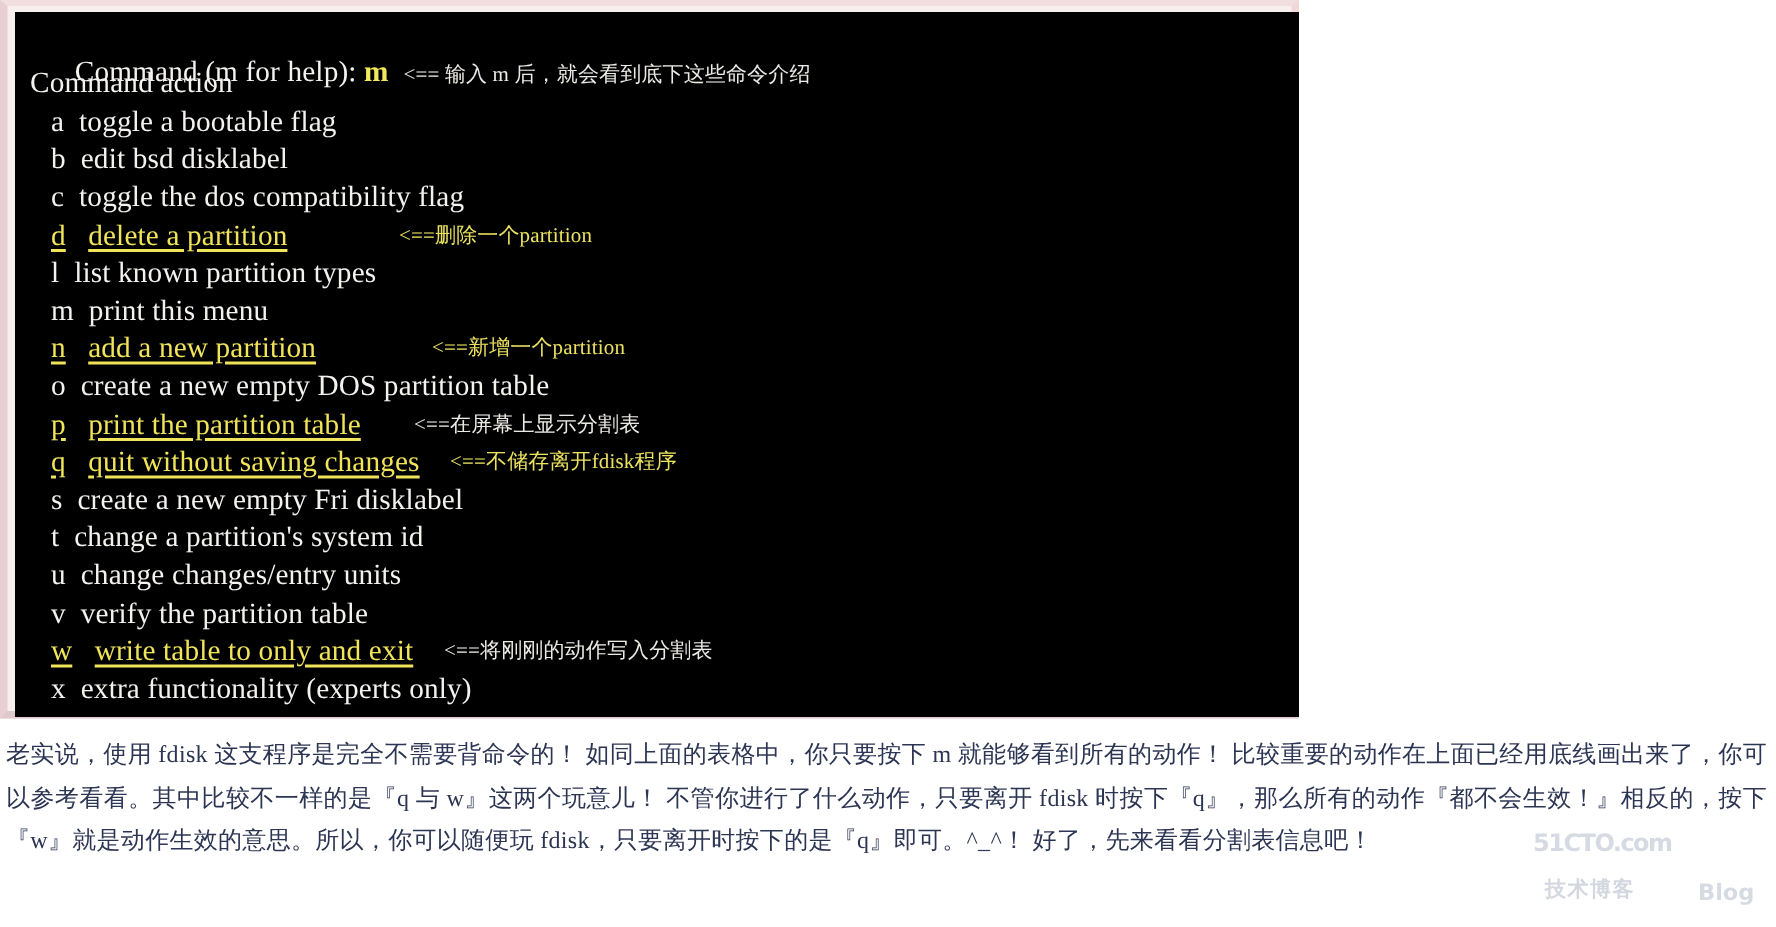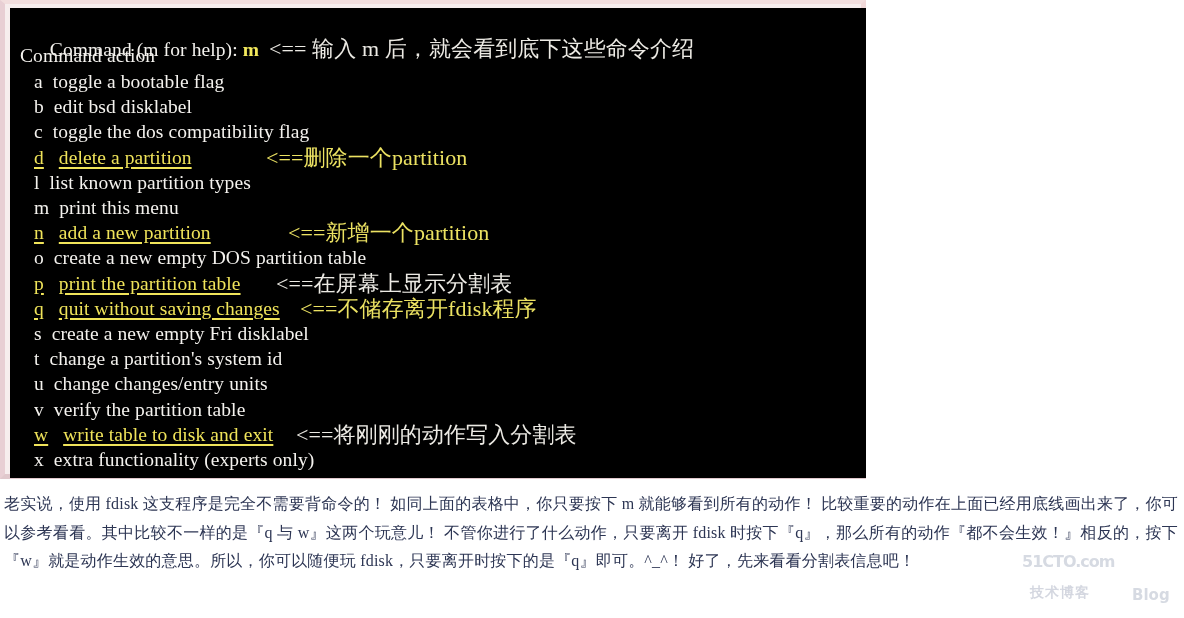--- a/index.html
+++ b/index.html
@@ -63,21 +63,21 @@
     text-decoration-thickness: 1.5px;
     text-align: center;
   }
   .note-yellow {
     color: #ece262;
   }
   .note-white {
     color: #eceae4;
   }
   .note {
-    font-size: 22px;
+    font-size: 14px;
   }
 
   
   #prose {
     position: absolute;
     left: 0px;
     top: 490px;
     width: 1184px;
     color: #2c3553;
     font-family: "Liberation Serif", "DejaVu Serif", serif;
@@ -151,21 +151,21 @@
         <div class="term-line" style="top: 164.8px; left: 24px;"><span>l</span><span class="key-slot">&nbsp;&nbsp;</span><span>list known partition types</span></div>
         <div class="term-line" style="top: 190px; left: 24px;"><span>m</span><span class="key-slot">&nbsp;&nbsp;</span><span>print this menu</span></div>
         <div class="term-line" style="top: 215.2px; left: 24px; position: absolute;"><span class="opt-underlined"><span>n</span><span class="key-slot">&nbsp;&nbsp;&nbsp;</span><span>add a new partition</span></span><span class="note note-yellow" style="position: absolute; left: 254px; top: 0px;">&lt;==新增一个partition</span></div>
         <div class="term-line" style="top: 240.4px; left: 24px;"><span>o</span><span class="key-slot">&nbsp;&nbsp;</span><span>create a new empty DOS partition table</span></div>
         <div class="term-line" style="top: 265.6px; left: 24px; position: absolute;"><span class="opt-underlined"><span>p</span><span class="key-slot">&nbsp;&nbsp;&nbsp;</span><span>print the partition table</span></span><span class="note note-white" style="position: absolute; left: 242px; top: 0px;">&lt;==在屏幕上显示分割表</span></div>
         <div class="term-line" style="top: 290.8px; left: 24px; position: absolute;"><span class="opt-underlined"><span>q</span><span class="key-slot">&nbsp;&nbsp;&nbsp;</span><span>quit without saving changes</span></span><span class="note note-yellow" style="position: absolute; left: 266px; top: 0px;">&lt;==不储存离开fdisk程序</span></div>
         <div class="term-line" style="top: 316px; left: 24px;"><span>s</span><span class="key-slot">&nbsp;&nbsp;</span><span>create a new empty Fri disklabel</span></div>
         <div class="term-line" style="top: 341.2px; left: 24px;"><span>t</span><span class="key-slot">&nbsp;&nbsp;</span><span>change a partition's system id</span></div>
         <div class="term-line" style="top: 366.4px; left: 24px;"><span>u</span><span class="key-slot">&nbsp;&nbsp;</span><span>change changes/entry units</span></div>
         <div class="term-line" style="top: 391.6px; left: 24px;"><span>v</span><span class="key-slot">&nbsp;&nbsp;</span><span>verify the partition table</span></div>
-        <div class="term-line" style="top: 416.8px; left: 24px; position: absolute;"><span class="opt-underlined"><span>w</span><span class="key-slot">&nbsp;&nbsp;&nbsp;</span><span>write table to disk and exit</span></span><span class="note note-white" style="position: absolute; left: 262px; top: 0px;">&lt;==将刚刚的动作写入分割表</span></div>
+        <div class="term-line" style="top: 416.8px; left: 24px; position: absolute;"><span class="opt-underlined"><span>w</span><span class="key-slot">&nbsp;&nbsp;&nbsp;</span><span>write table to only and exit</span></span><span class="note note-white" style="position: absolute; left: 262px; top: 0px;">&lt;==将刚刚的动作写入分割表</span></div>
         <div class="term-line" style="top: 442px; left: 24px;"><span>x</span><span class="key-slot">&nbsp;&nbsp;</span><span>extra functionality (experts only)</span></div>
       </div>
 
   </div>
 </div>
 
 <div id="prose">
   <p>老实说，使用 fdisk 这支程序是完全不需要背命令的！ 如同上面的表格中，你只要按下 m 就能够看到所有的动作！ 比较重要的动作在上面已经用底线画出来了，你可以参考看看。其中比较不一样的是『q 与 w』这两个玩意儿！ 不管你进行了什么动作，只要离开 fdisk 时按下『q』，那么所有的动作『都不会生效！』相反的，按下『w』就是动作生效的意思。所以，你可以随便玩 fdisk，只要离开时按下的是『q』即可。^_^！ 好了，先来看看分割表信息吧！</p>
 </div>
 

